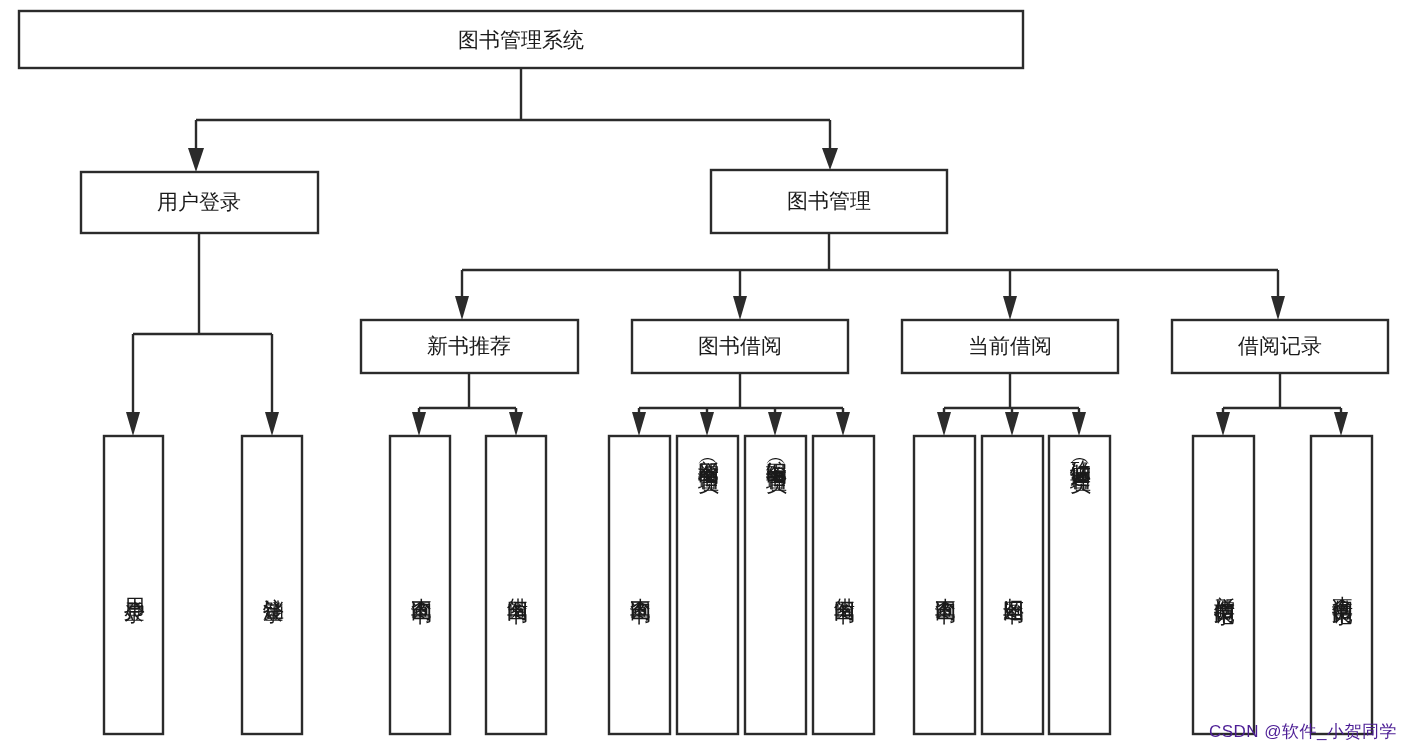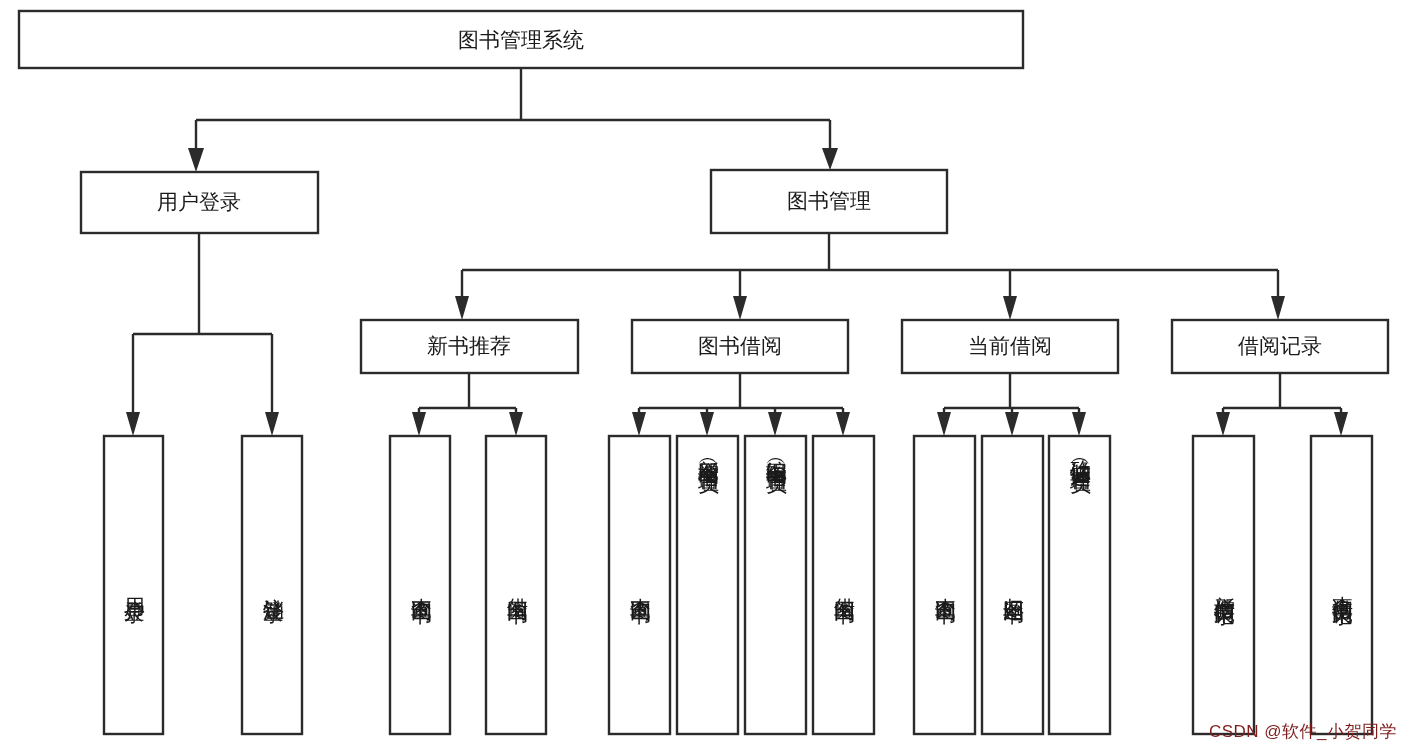--- a/index.html
+++ b/index.html
@@ -51,21 +51,21 @@
   .node-label.vertical {
     font-size: 21px;
     letter-spacing: 2px;
   }
   .watermark {
     position: absolute;
     right: 8px;
     bottom: 4px;
     font-family: "Liberation Sans", "DejaVu Sans", sans-serif;
     font-size: 17px;
-    color: #7f1d1d;
+    color: #4c1d95;
     white-space: nowrap;
     letter-spacing: 0.5px;
     user-select: none;
   }
 </style>
 </head>
 <body>
 
 <div id="diagram-root">
 

